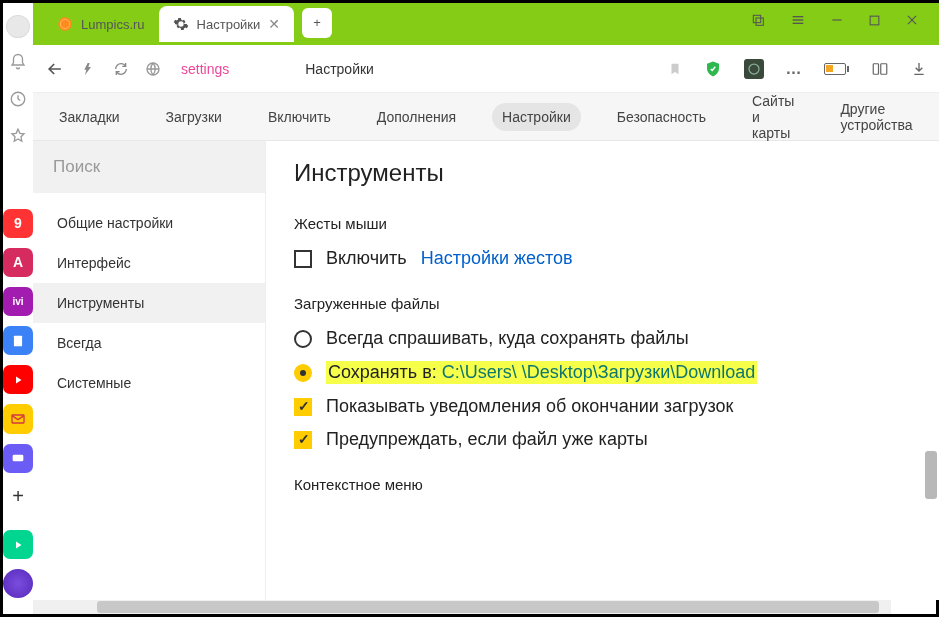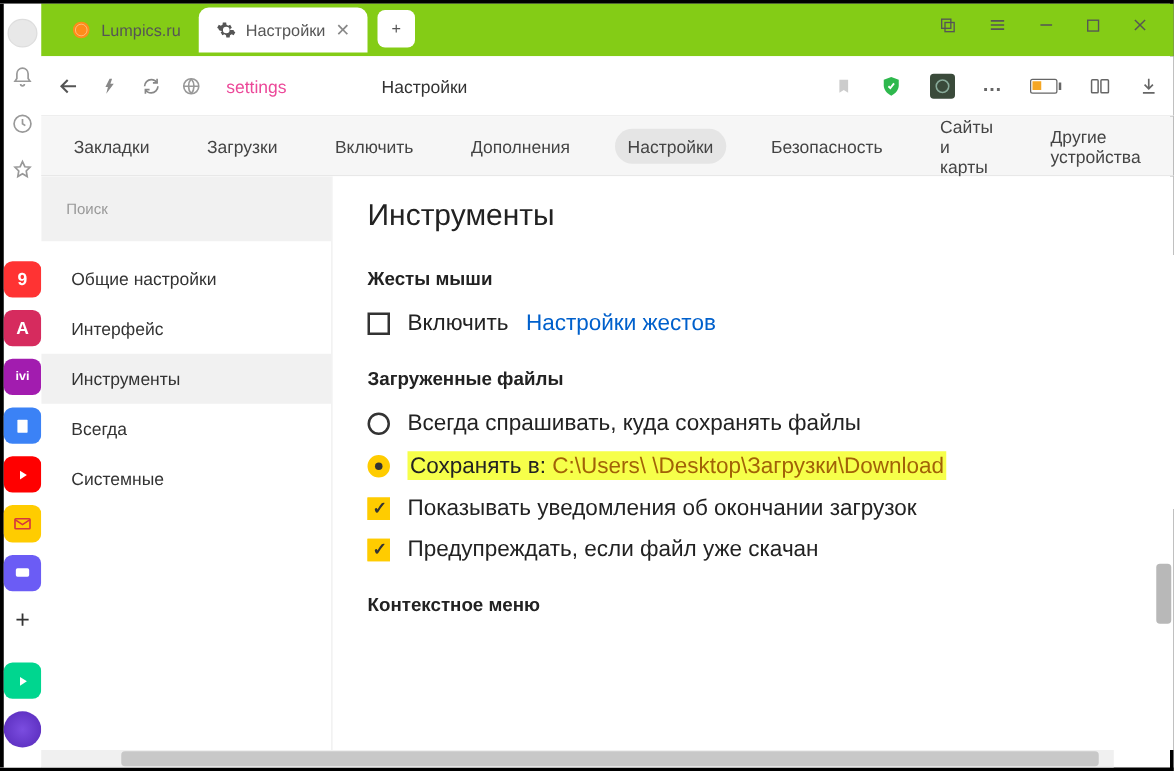--- a/index.html
+++ b/index.html
@@ -22,37 +22,37 @@
 .addrbar .ic { color: #888; display: flex; align-items: center; justify-content: center; }
 .addr-url { color: #ec4899; font-size: 14px; margin-left: 4px; }
 .addr-title { color: #333; font-size: 14px; margin-left: 60px; }
 .addrbar .right { margin-left: auto; display: flex; gap: 22px; align-items: center; }
 .shield-g { color: #2a2; }
 .navbar { height: 48px; background: #f6f6f6; display: flex; align-items: center; padding: 0 16px; gap: 26px; font-size: 14px; color: #444; border-bottom: 1px solid #e8e8e8; }
 .navbar .tab-item { padding: 6px 10px; border-radius: 14px; cursor: pointer; }
 .navbar .tab-item.active { background: #e5e5e5; }
 .content { flex: 1; display: flex; overflow: hidden; background: #fff; position: relative; }
 .sidebar { width: 232px; padding: 0; }
-.searchbox { height: 52px; background: #f1f1f1; display: flex; align-items: center; padding: 0 20px; color: #999; font-size: 12px; }
+.searchbox { height: 52px; background: #f1f1f1; display: flex; align-items: center; padding: 0 20px; color: #999; font-size: 17px; }
 .side-list { padding-top: 10px; }
 .side-item { padding: 12px 24px; font-size: 14px; color: #333; cursor: pointer; }
 .side-item.active { background: #f1f1f1; }
 .panel { flex: 1; padding: 18px 28px; overflow-y: auto; border-left: 1px solid #eee; }
 .panel h1 { font-size: 24px; font-weight: normal; margin-bottom: 28px; color: #222; }
-.panel h2 { font-size: 15px; font-weight: bold; margin-bottom: 16px; margin-top: 26px; color: #222; }
+.panel h2 { font-size: 15px; font-weight: normal; margin-bottom: 16px; margin-top: 26px; color: #222; }
 .row { display: flex; align-items: center; gap: 14px; font-size: 18px; margin-bottom: 12px; color: #222; }
 .cbx { width: 18px; height: 18px; border: 2px solid #333; flex-shrink: 0; }
 .cbx.on { background: #ffcc00; border-color: #ffcc00; position: relative; }
 .cbx.on::after { content: "✓"; position: absolute; left: 2px; top: -2px; color: #333; font-size: 14px; font-weight: bold; }
 .radio { width: 18px; height: 18px; border: 2px solid #333; border-radius: 50%; flex-shrink: 0; }
 .radio.on { background: #ffcc00; border-color: #ffcc00; position: relative; }
 .radio.on::after { content: ""; position: absolute; left: 4px; top: 4px; width: 6px; height: 6px; background: #333; border-radius: 50%; }
 .link { color: #0060cc; cursor: pointer; }
 .hl { background: #f6ff4a; padding: 1px 2px; }
-.hl a { color: #a16207; }
+.hl a { color: #0f766e; }
 .scrollbar-v { position: absolute; right: 2px; top: 310px; width: 12px; height: 48px; background: #b8b8b8; border-radius: 3px; }
 .hscroll { height: 14px; background: #f0f0f0; position: relative; margin: 0 48px 0 0; }
 .hscroll .thumb { position: absolute; left: 64px; right: 12px; top: 1px; height: 12px; background: #c8c8c8; border-radius: 3px; }
 svg { display: block; }
 .battery { display: inline-flex; align-items: center; gap: 1px; }
 .battery .body { width: 22px; height: 12px; border: 1.5px solid #666; border-radius: 2px; position: relative; }
 .battery .body::after { content: ""; position: absolute; left: 1px; top: 1px; width: 7px; height: 7px; background: #f5a623; }
 .battery .tip { width: 2px; height: 6px; background: #666; }
 </style>
 </head>
@@ -269,21 +269,21 @@
             <span>Сохранять в:</span>
             <a>C:\Users\         \Desktop\Загрузки\Download</a>
           </span>
         </div>
         <div class="row">
           <span class="cbx on"></span>
           <span>Показывать уведомления об окончании загрузок</span>
         </div>
         <div class="row">
           <span class="cbx on"></span>
-          <span>Предупреждать, если файл уже скачан</span>
+          <span>Предупреждать, если файл уже карты</span>
         </div>
 
         <h2>Контекстное меню</h2>
       </div>
       <div class="scrollbar-v"></div>
     </div>
 
     <div class="hscroll">
         <div class="thumb"></div>
       </div>

